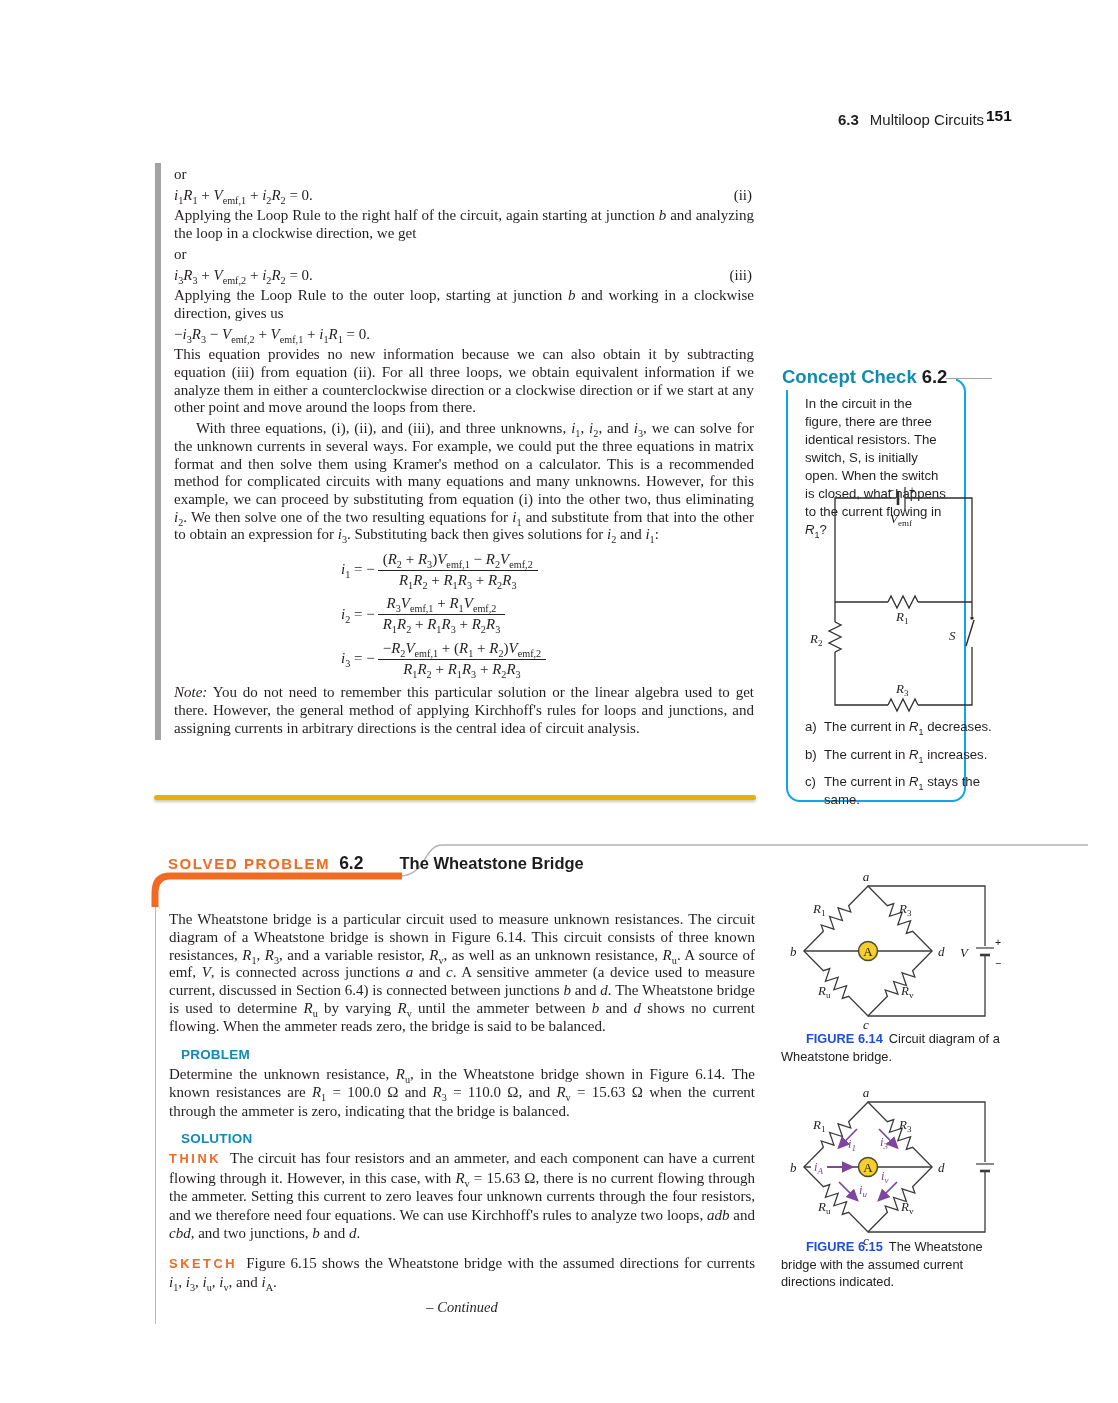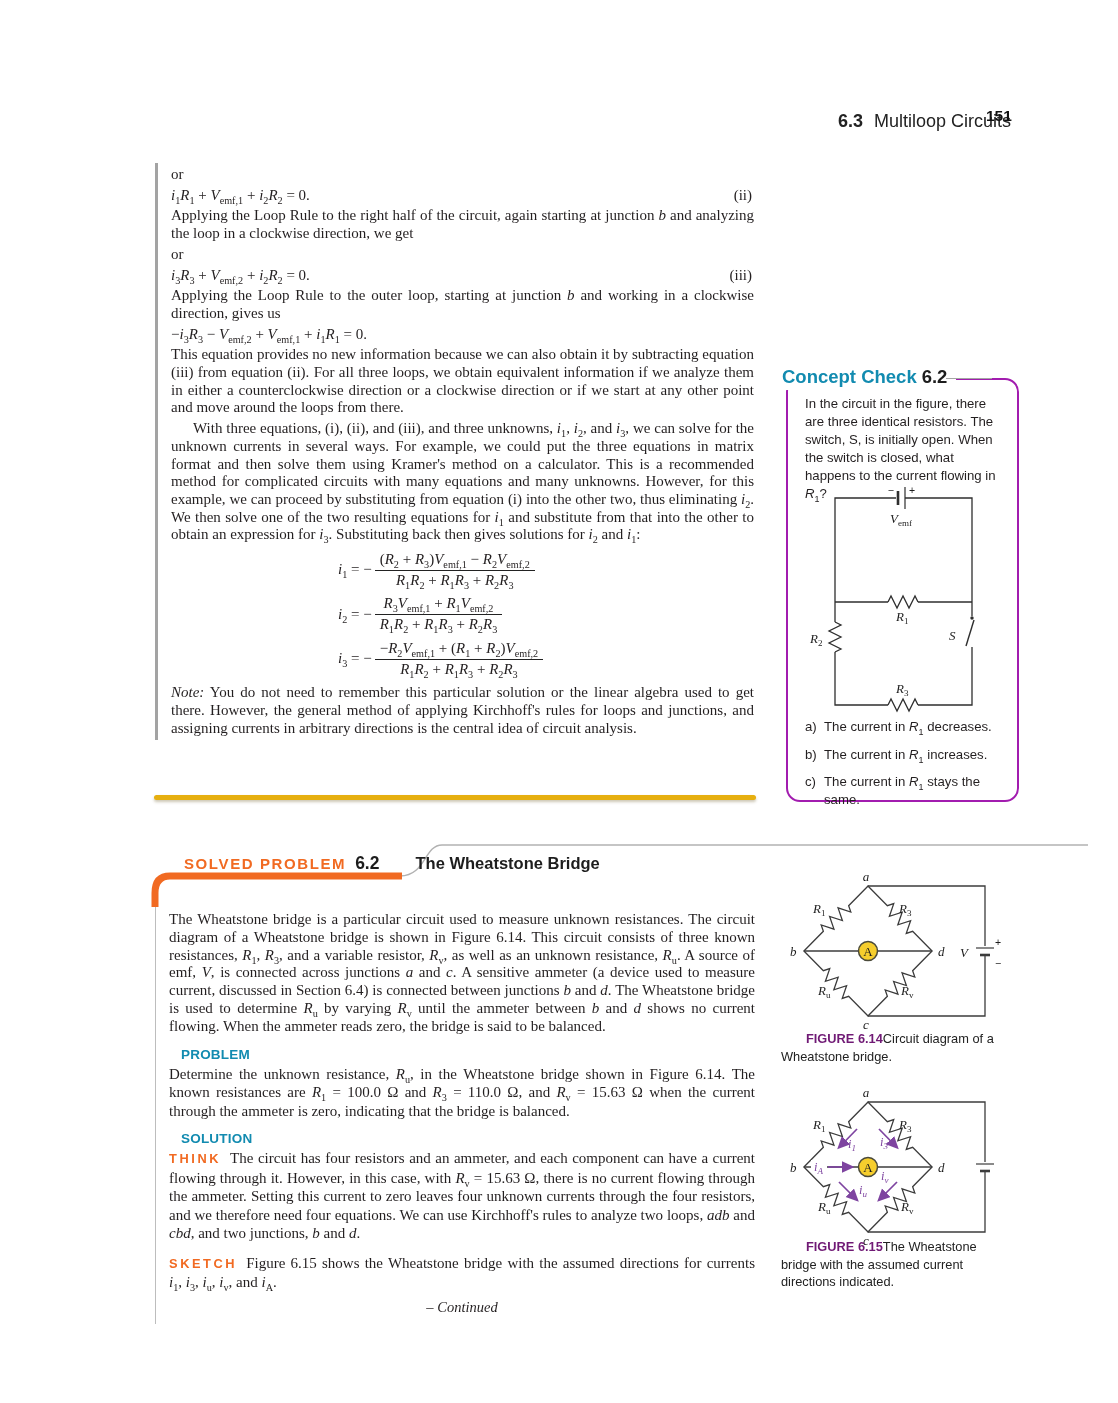--- a/index.html
+++ b/index.html
@@ -5,79 +5,79 @@
   html,body{margin:0;padding:0;}
   body{
     width:1118px;height:1403px;position:relative;background:#ffffff;
     font-family:"Liberation Serif", serif;color:#231f20;overflow:hidden;
   }
   i{font-style:italic;}
   sub{font-size:68%;line-height:0;}
 
   
   .pg-header{position:absolute;left:838px;top:111px;display:flex;gap:11px;
-    font-family:"Liberation Sans",sans-serif;font-size:18px;color:#222;}
+    font-family:"Liberation Sans",sans-serif;font-size:15px;color:#222;}
   .pg-header .num{font-weight:bold;}
   .pg-number{position:absolute;left:986px;top:107px;font-family:"Liberation Sans",sans-serif;
     font-weight:bold;font-size:15.5px;color:#111;}
 
   
   .box1{position:absolute;left:155px;top:163px;width:601px;box-sizing:border-box;
-    border-left:3px solid #a3a3a3;padding:2px 2px 0 13px;font-size:15px;line-height:17.7px;}
+    border-left:6px solid #a3a3a3;padding:2px 2px 0 13px;font-size:15px;line-height:17.7px;}
   .box1 p{margin:3px 0;text-align:justify;}
   .box1 p.indent{text-indent:22px;}
   .orline{margin:1px 0;}
   .eqrow{position:relative;margin:3px 0;}
   .eqrow .eqlabel{position:absolute;right:2px;}
   .sol-eqs{margin:7px 0 5px 167px;}
   .sol-line{display:flex;align-items:center;margin:6px 0;}
   .sol-line .lhs{margin-right:3px;white-space:nowrap;}
   .frac{display:inline-flex;flex-direction:column;text-align:center;}
   .frac .num{display:block;padding:0 5px 1px;border-bottom:1.2px solid #222;}
   .frac .den{display:block;padding:1px 5px 0;}
   .gold-bar{position:absolute;left:154px;top:795px;width:602px;height:5px;background:#E6AF10;
     border-radius:4px;box-shadow:0 2px 3px rgba(90,70,10,0.30);}
 
   
-  .cc-box{position:absolute;left:786px;top:378px;width:233px;height:424px;
-    border:2px solid #a21caf;border-radius:14px;box-sizing:border-box;background:#fff;}
+  .cc-box{position:absolute;left:786px;top:378px;width:180px;height:424px;
+    border:2px solid #0ea5e9;border-radius:14px;box-sizing:border-box;background:#fff;}
   .cc-heading{position:absolute;left:-6px;top:-14px;background:#fff;padding:0 9px 2px 0;
     font-family:"Liberation Sans",sans-serif;font-weight:bold;font-size:18.5px;color:#128BB0;white-space:nowrap;}
   .cc-heading .cc-num{color:#1d1d1d;margin-left:5px;}
   .cc-topline{position:absolute;top:-2px;left:158px;width:46px;height:0;border-top:1.5px solid #a5a5a5;}
   .cc-q{padding:15px 13px 0 17px;font-family:"Liberation Sans",sans-serif;
     font-size:13.2px;line-height:18px;color:#231f20;}
   .cc-opts{position:absolute;left:17px;top:338px;width:196px;
     font-family:"Liberation Sans",sans-serif;font-size:13.2px;color:#231f20;}
   .cc-opt{display:flex;margin-bottom:9.5px;line-height:18px;}
   .cc-opt .ol{width:19px;flex:0 0 19px;}
   .cc-circuit{position:absolute;left:9px;top:107px;}
 
   
   .sp-swoosh{position:absolute;left:140px;top:831px;}
   .sp-heads{position:absolute;left:168px;top:853px;display:flex;align-items:baseline;
     font-family:"Liberation Sans",sans-serif;white-space:nowrap;}
-  .sp-kicker{color:#F16A22;font-weight:bold;font-size:15px;letter-spacing:1.6px;margin-left:16px;}
+  .sp-kicker{color:#F16A22;font-weight:bold;font-size:15px;letter-spacing:1.6px;}
   .sp-num{color:#1d1d1d;font-weight:bold;font-size:17.5px;margin-left:9px;}
   .sp-title{color:#1d1d1d;font-weight:bold;font-size:16.5px;margin-left:36px;}
   .sp-body{position:absolute;left:155px;top:907px;width:601px;box-sizing:border-box;
     border-left:1px solid #bdbdbd;padding:4px 1px 8px 13px;font-size:15px;}
   .sp-body .intro{margin:0 0 7px;text-align:justify;line-height:17.8px;}
   .sp-h{font-family:"Liberation Sans",sans-serif;font-weight:bold;color:#128BB0;
     font-size:13.5px;margin:11px 12px 3px;letter-spacing:0.2px;}
   .sp-para{margin:0;text-align:justify;line-height:18.5px;}
   .inline-label{font-family:"Liberation Sans",sans-serif;font-weight:bold;color:#F16A22;
     font-size:12.8px;letter-spacing:2.6px;margin-right:9px;}
   .continued{text-align:center;font-style:italic;font-size:14.5px;margin-top:7px;}
 
   
   .fig{position:absolute;}
   .figcap{position:absolute;font-family:"Liberation Sans",sans-serif;font-size:12.8px;
     line-height:17.5px;color:#222;}
-  .figcap .fl{color:#701a75;font-weight:bold;padding-left:25px;}
+  .figcap .fl{color:#1d4ed8;font-weight:bold;margin-right:6px;padding-left:25px;}
   svg text{font-family:"Liberation Serif",serif;font-size:13px;fill:#1d1d1d;}
   svg text.it{font-style:italic;}
   svg tspan.sub{font-size:9px;}
   svg text.sign{font-family:"Liberation Sans",sans-serif;font-size:10.5px;}
   svg text.cur{fill:#7E44A0;font-style:italic;font-size:12.5px;}
 </style>
 </head>
 <body>
 
 <svg width="0" height="0" style="position:absolute">

